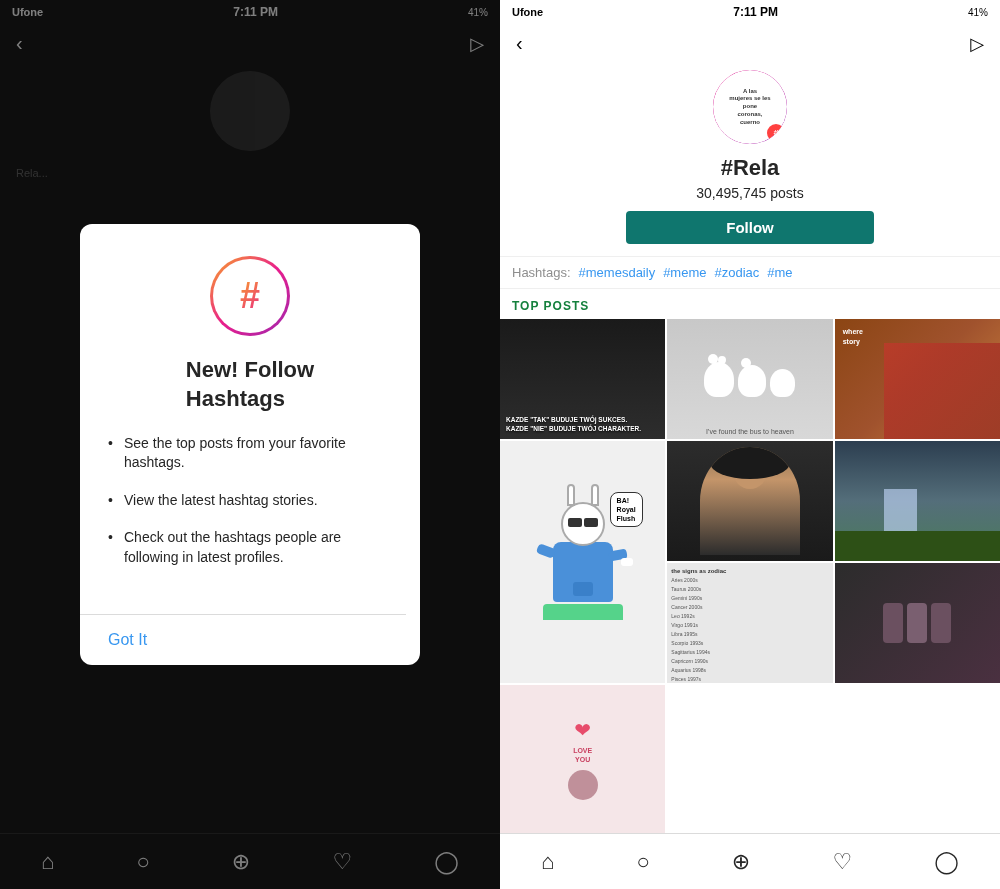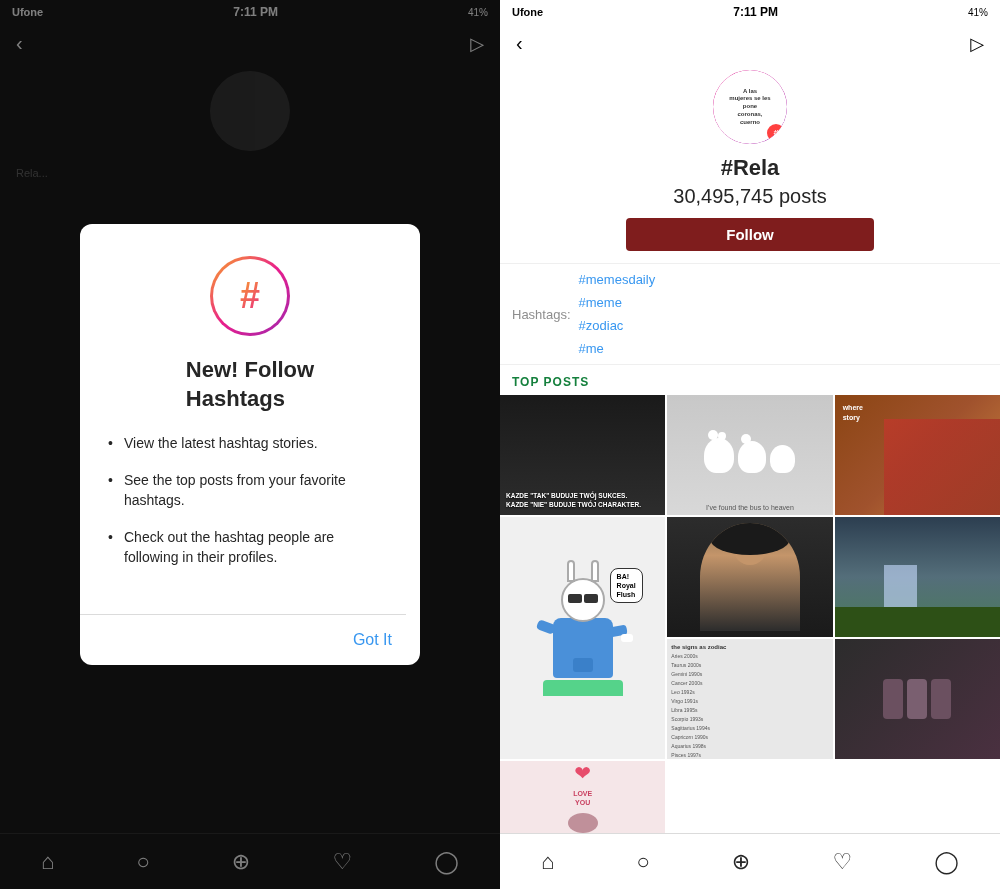--- a/index.html
+++ b/index.html
@@ -133,21 +133,21 @@
     }
     .modal-divider {
       width: calc(100% + 56px);
       height: 1px;
       background: #dbdbdb;
       margin-left: -28px;
     }
     .modal-got-it {
       padding: 16px 0;
       width: 100%;
-      text-align: right;
+      text-align: left;
       color: #3897f0;
       font-size: 16px;
       font-weight: 500;
       cursor: pointer;
       background: none;
       border: none;
     }
 
     
     .bottom-nav-left {
@@ -239,27 +239,27 @@
       display: flex; align-items: center; justify-content: center;
       color: white; font-size: 9px; font-weight: bold;
     }
     .hashtag-name {
       font-size: 22px;
       font-weight: 600;
       color: #262626;
       margin-top: 8px;
     }
     .posts-count {
-      font-size: 20px;
+      font-size: 14px;
       color: #262626;
       margin-top: 4px;
       text-align: right;
     }
     .follow-btn {
-      background: #7f1d1d;
+      background: #0f766e;
       color: #fff;
       border: none;
       border-radius: 4px;
       padding: 8px 100px;
       font-size: 15px;
       font-weight: 600;
       margin-top: 10px;
       cursor: pointer;
     }
 
@@ -271,21 +271,21 @@
       border-top: 1px solid #efefef;
       border-bottom: 1px solid #efefef;
       overflow: hidden;
     }
     .related-label {
       font-size: 13px;
       color: #8e8e8e;
       margin-right: 8px;
       white-space: nowrap;
     }
-    .related-tags { display: flex; gap: 8px; flex-direction: column; }
+    .related-tags { display: flex; gap: 8px; }
     .related-tag {
       font-size: 13px;
       color: #3897f0;
       white-space: nowrap;
       cursor: pointer;
     }
 
     
     .section-label {
       font-size: 12px;
@@ -365,23 +365,23 @@
       <div class="modal-hashtag-icon">
         <span class="modal-hashtag-symbol">#</span>
       </div>
 
       <div class="modal-title">
         <span style="white-space: pre-line;">New! Follow
 Hashtags</span>
       </div>
 
       <ul class="modal-bullets">
+        <li>See the top posts from your favorite hashtags.</li>
         <li>View the latest hashtag stories.</li>
-        <li>See the top posts from your favorite hashtags.</li>
-        <li>Check out the hashtag people are following in their profiles.</li>
+        <li>Check out the hashtags people are following in latest profiles.</li>
       </ul>
 
       <div class="modal-divider"></div>
       <button class="modal-got-it">Got It</button>
     </div>
   </div>
 
   <div class="bottom-nav-left">
     <span class="nav-item">⌂</span>
     <span class="nav-item">○</span>

